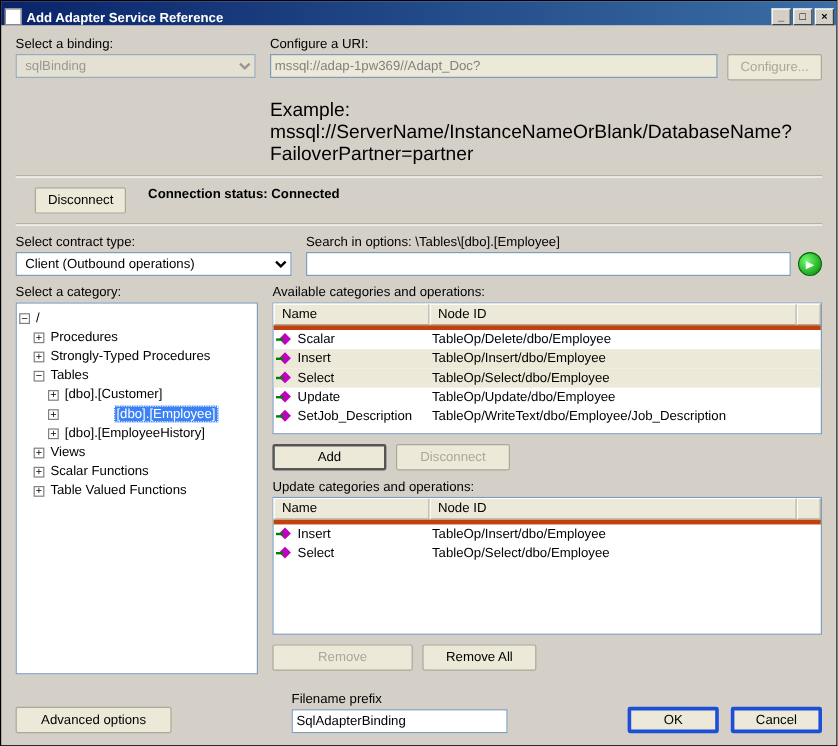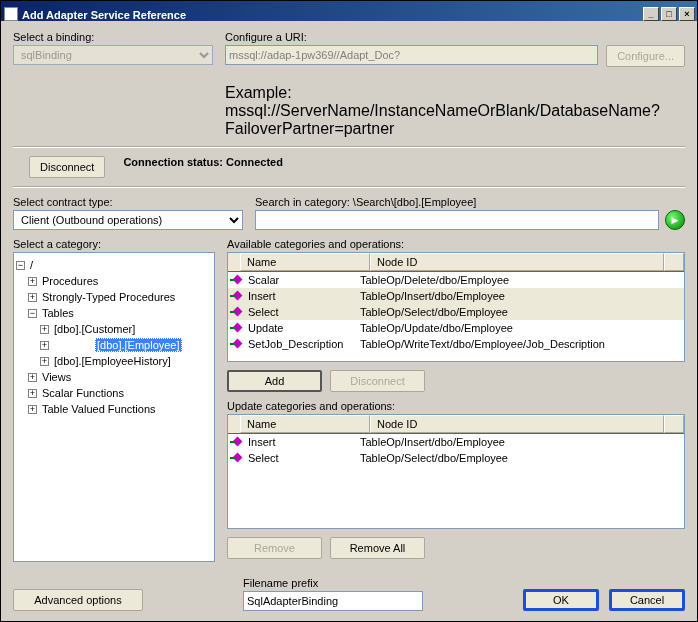--- a/index.html
+++ b/index.html
@@ -22,21 +22,21 @@
 .example { font-size: 16px; color: #000; margin-top: 17px; }
 .sep { border-top: 1px solid #aca899; border-bottom: 1px solid #fff; height: 2px; margin: 8px 0; }
 .status-row { display: flex; align-items: flex-start; gap: 8px; margin: 6px 16px; }
 .tree { background: #fff; border: 1px solid #7f9db9; padding: 4px 2px; overflow: auto; }
 .tree-item { display: flex; align-items: center; height: 16px; white-space: nowrap; }
 .tree-toggle { width: 9px; height: 9px; border: 1px solid #808080; background: #fff; margin-right: 3px; display: inline-flex; align-items: center; justify-content: center; font-size: 9px; font-family: Arial; line-height: 1; color: #000; cursor: pointer; }
 .tree-spacer { width: 12px; display: inline-block; }
 .tree-label { padding: 0 2px; }
 .tree-label.selected { background: #3b82f6; color: #fff; border: 1px dotted #fff; padding: 0 1px; margin-left: 43px; }
 .listview { background: #fff; border: 1px solid #7f9db9; }
-.lv-head { display: flex; background: #ece9d8; border-bottom: 1px solid #c2410c; padding-left: 12px; }
+.lv-head { display: flex; background: #ece9d8; border-bottom: 4px solid #c2410c; }
 .lv-head-cell { border: 1px solid #fff; border-right-color: #aca899; border-bottom-color: #aca899; padding: 2px 6px; }
 .lv-row { display: flex; align-items: center; height: 16px; padding-left: 4px; }
 .lv-row.sel { background: #ece9d8; }
 .lv-icon { width: 12px; height: 10px; margin-right: 4px; position: relative; }
 .lv-icon::before { content: ""; position: absolute; width: 7px; height: 7px; background: #c000c0; transform: rotate(45deg); left: 2px; top: 1px; }
 .lv-icon.arrow::after { content: ""; position: absolute; left: -2px; top: 4px; border-top: 2px solid #008000; border-right: 2px solid #008000; width: 4px; height: 0; }
 .go-btn { width: 20px; height: 20px; border-radius: 50%; background: radial-gradient(circle at 35% 35%, #6eff6e, #008000); border: 1px solid #006400; display: flex; align-items: center; justify-content: center; color: #fff; font-size: 9px; cursor: pointer; }
 .bottom-bar { position: absolute; bottom: 10px; left: 12px; right: 12px; display: flex; align-items: flex-end; gap: 10px; }
 </style>
 </head>
@@ -80,21 +80,21 @@
     <div class="sep"></div>
 
     <div class="row">
       <div class="col" style="width:230px">
         <span class="label">Select contract type:</span>
         <select>
           <option>Client (Outbound operations)</option>
         </select>
       </div>
       <div class="col" style="flex:1">
-        <span class="label">Search in category: \Search\[dbo].[Employee]</span>
+        <span class="label">Search in options: \Tables\[dbo].[Employee]</span>
         <div style="display:flex;gap:6px;align-items:center">
           <input type="text" style="flex: 1 1 0%;" value="">
           <div class="go-btn">▶</div>
         </div>
       </div>
     </div>
 
     <div class="row" style="margin-top:8px">
       <div class="col" style="width:202px">
         <span class="label">Select a category:</span>
@@ -207,21 +207,21 @@
               <span>TableOp/Insert/dbo/Employee</span>
             </div>
           <div class="lv-row">
               <span class="lv-icon arrow"></span>
               <span style="width:112px">Select</span>
               <span>TableOp/Select/dbo/Employee</span>
             </div>
         </div>
 
         <div style="display:flex;gap:8px;margin-top:8px">
-          <button class="btn" disabled="" style="width:95px">Remove</button>
+          <button class="btn" disabled="" style="width:117px">Remove</button>
           <button class="btn" style="width:95px">Remove All</button>
         </div>
       </div>
     </div>
 
     <div class="bottom-bar">
       <button class="btn" style="width:130px">Advanced options</button>
       <div style="flex:1;display:flex;flex-direction:column;align-items:center">
         <div class="col" style="width:180px">
           <span class="label">Filename prefix</span>

